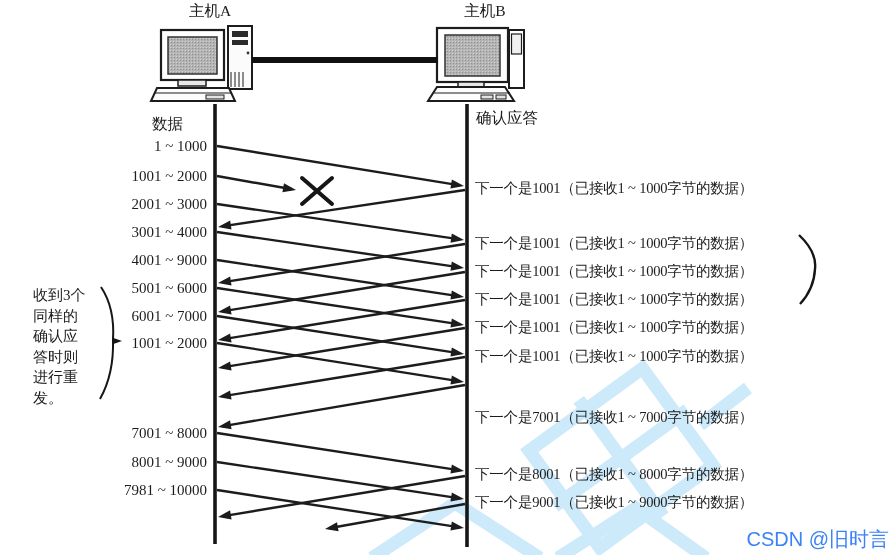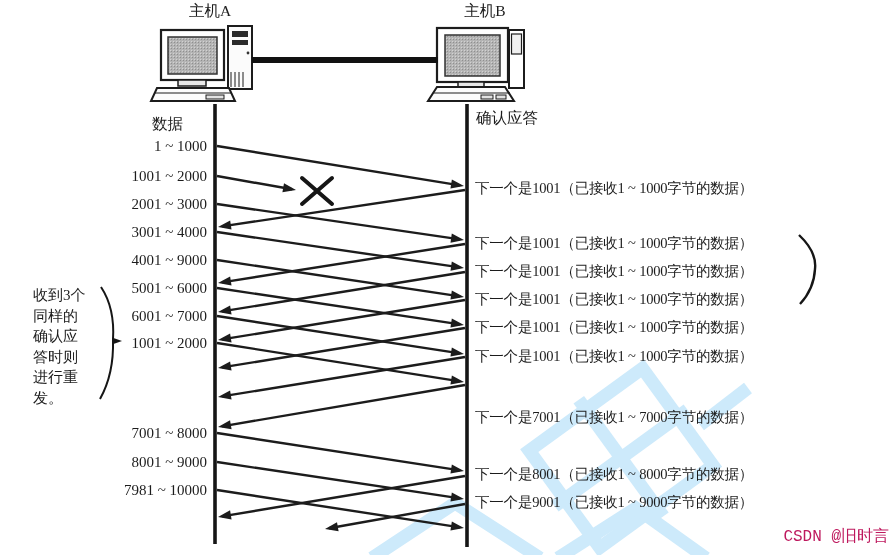--- a/index.html
+++ b/index.html
@@ -10,22 +10,22 @@
   .host-label{font-size:15.5px;width:80px;text-align:center;height:18px;line-height:18px;}
   #host-a-label{left:170px;top:2px;}
   #host-b-label{left:445px;top:2px;}
   .col-header{font-size:15.5px;height:18px;line-height:18px;}
   #data-header{left:152px;top:115px;}
   #ack-header{left:476px;top:109px;}
   .seg-label{right:688px;height:18px;line-height:18px;font-size:15px;}
   .ack-label{left:475px;height:18px;line-height:18px;font-size:14.5px;letter-spacing:-0.2px;}
   #side-note{left:33px;top:285px;font-size:15px;line-height:20.6px;}
   #dup-note{left:816px;top:239px;font-size:14.5px;line-height:22.5px;}
-  #watermark-text{right:6px;top:526px;font-size:16px;color:#be185d;
-                  font-family:Liberation Mono, monospace;}
+  #watermark-text{right:6px;top:526px;font-size:20px;color:#3b82f6;
+                  font-family:Liberation Sans, sans-serif;}
 </style>
 </head>
 <body>
 
 <div class="stage">
 
   <svg width="895" height="555" viewBox="0 0 895 555">
     <defs>
       <pattern id="dither" width="3" height="3" patternUnits="userSpaceOnUse">
         <rect width="3" height="3" fill="#b4b4b4"></rect>

